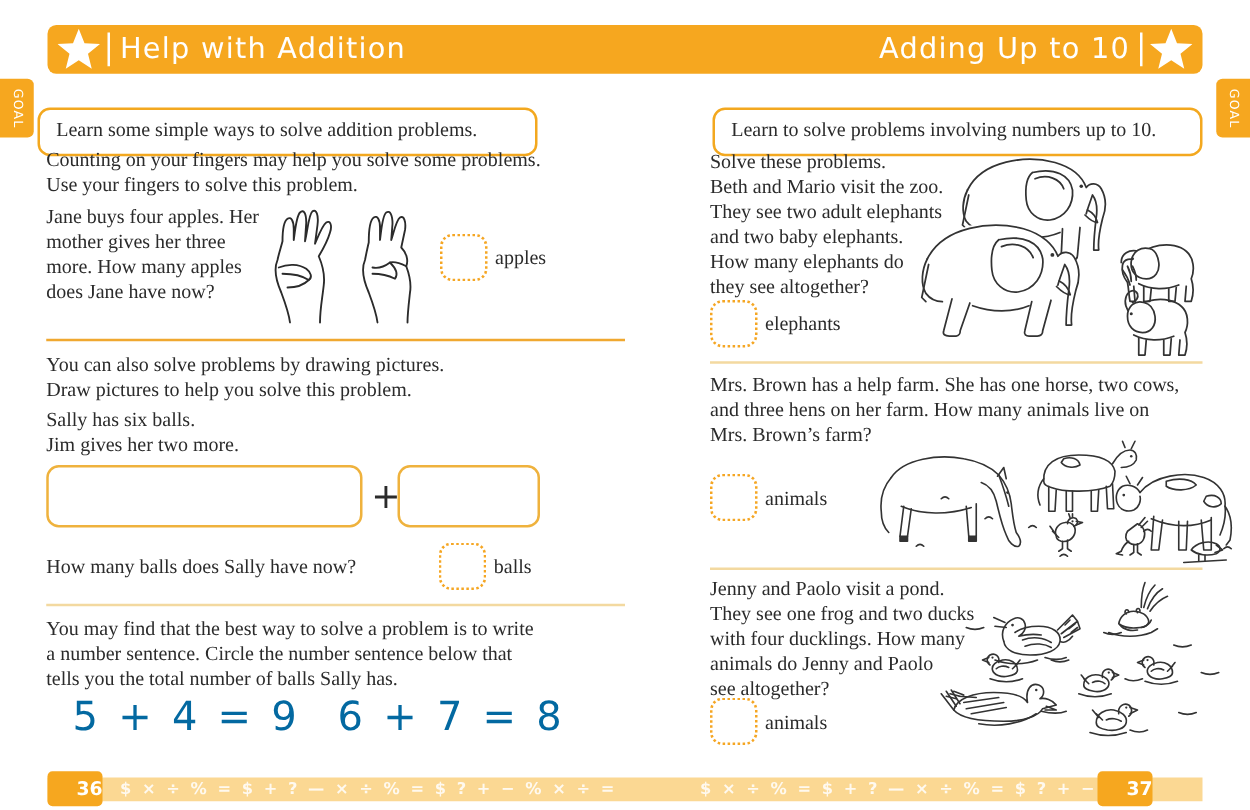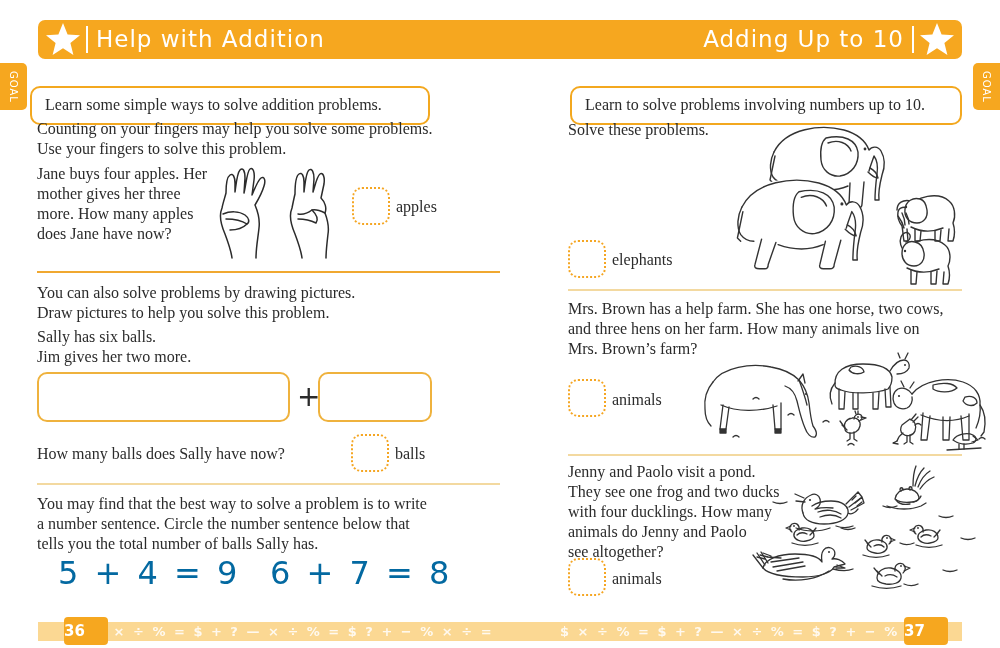--- a/index.html
+++ b/index.html
@@ -72,21 +72,21 @@
   .footer-syms {
     position:absolute; top:0; height:19px; line-height:19px; overflow:hidden;
     font-family:"DejaVu Sans", sans-serif; font-size:13px; font-weight:bold;
     color:rgba(255,255,255,0.85); letter-spacing:2px; white-space:nowrap;
   }
   .footer-syms.l { left:58px; width:400px; }
   .footer-syms.r { left:522px; width:355px; }
   .page-num {
     position:absolute; top:617px; width:44px; height:28px; background:#f6a71f;
     border-radius:4px; color:#fff; font-family:"DejaVu Sans", sans-serif;
-    font-size:15px; font-weight:bold; text-align:left; line-height:28px;margin-left:26px;
+    font-size:15px; font-weight:bold; text-align:right; line-height:28px;
   }
   .page-num.l { left:38px; }
   .page-num.r { left:878px; }
   
   .illus { position:absolute; }
   .illus svg path, .illus svg circle, .illus svg ellipse, .illus svg line, .illus svg polyline {
     vector-effect:non-scaling-stroke;
   }
 </style>
 </head>
@@ -160,20 +160,25 @@
 
   <div class="divider div-light" style="left:37px; top:483px; width:463px;"></div>
 
   <div class="txt" style="left:37px; top:494px; width:450px;">You may find that the best way to solve a problem is to write
 a number sentence. Circle the number sentence below that
 tells you the total number of balls Sally has.</div>
   <div class="sentence" style="left:58px; top:554px;">5 + 4 = 9</div>
   <div class="sentence" style="left:270px; top:554px;">6 + 7 = 8</div>
 
   <div class="txt" style="left:568px; top:120px; width:240px;">Solve these problems.</div>
+  <div class="txt" style="left:568px; top:140px; width:225px;">Beth and Mario visit the zoo.
+They see two adult elephants
+and two baby elephants.
+How many elephants do
+they see altogether?</div>
 
   <div class="illus" style="left:733px; top:116px;">
     <svg width="237" height="176" viewBox="0 0 237 176" fill="none" stroke="#333" stroke-width="1.4" stroke-linecap="round" stroke-linejoin="round">
 
       <g transform="translate(33,4)">
         <path d="M8,32 C20,8 55,4 78,10 C92,14 100,22 103,30 C106,26 112,26 115,31 C119,38 119,47 116,55 C114,63 112,72 113,80 L109,80 C109,71 110,62 111,54 C112,47 111,40 108,36 C106,42 104,47 103,51"></path>
         <path d="M104,48 C108,50 111,54 112,58 C109,58 105,55 102,52"></path>
         <path d="M8,32 C4,40 3,50 7,57 C10,61 14,63 19,63"></path>
         <path d="M9,36 L4,60 L7,63"></path>
         <path d="M26,61 L24,84 C24,87 26,88 29,88 L34,88 C36,88 37,86 37,84 L39,64"></path>

